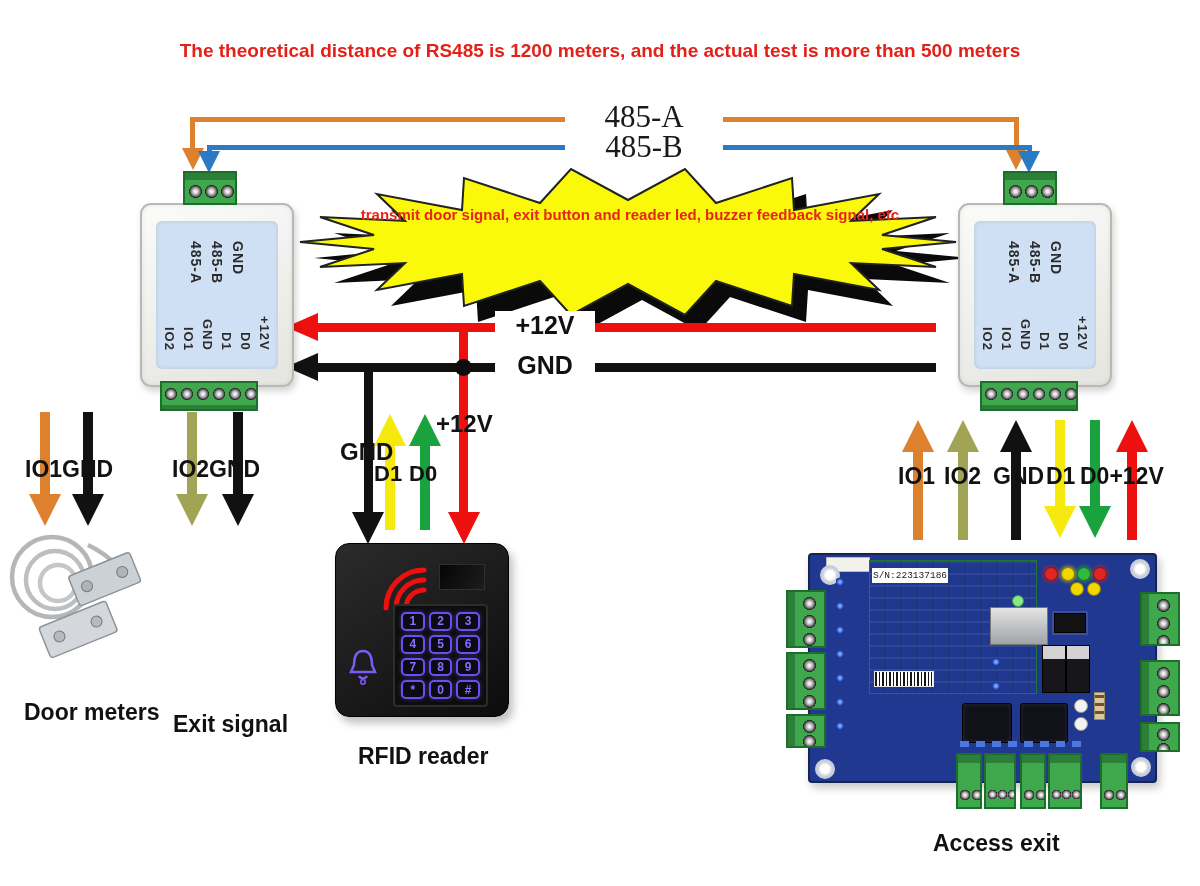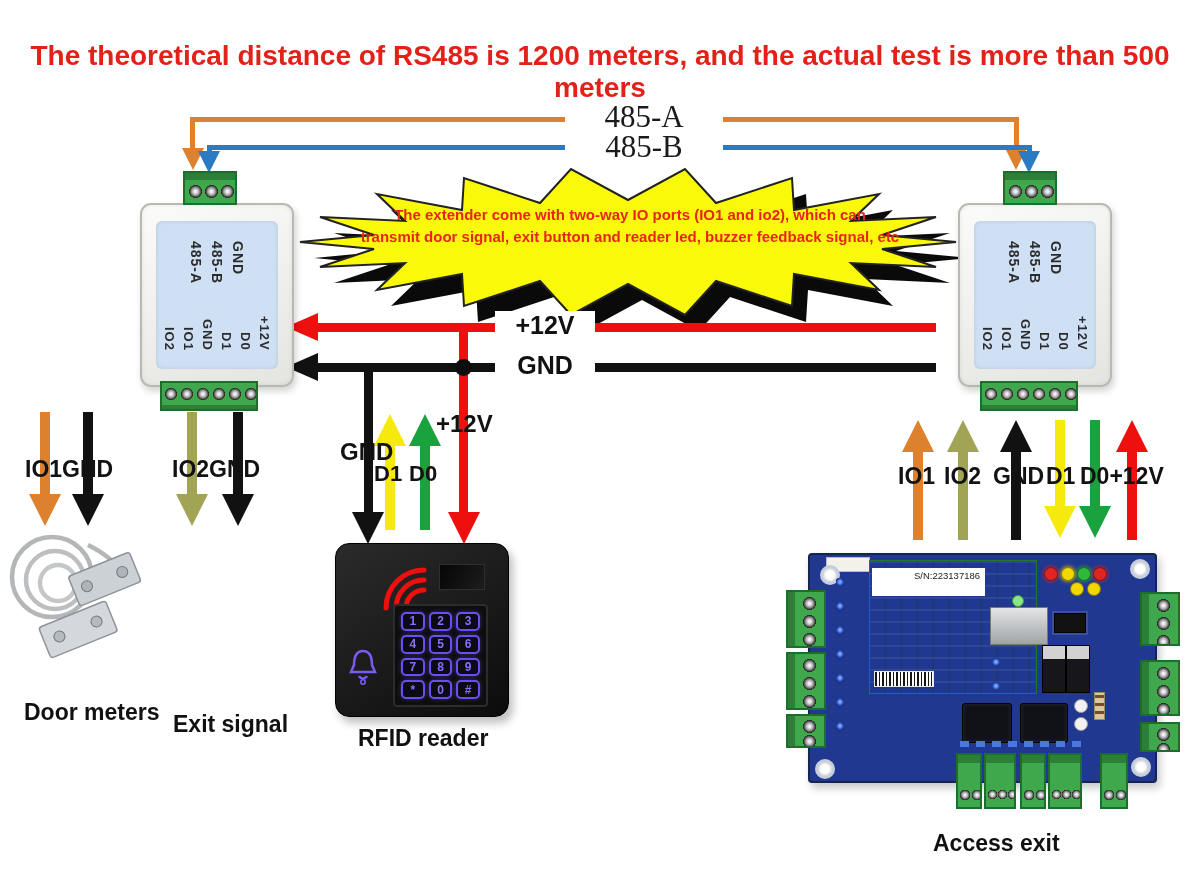--- a/index.html
+++ b/index.html
@@ -1,20 +1,20 @@
 <!DOCTYPE html>
 <html style="--title_red: #e32119; --callout_red: #e8251c; --wire_orange: #dd812e; --wire_blue: #2b7bc4; --wire_red: #ee0f0f; --wire_black: #111111; --wire_olive: #a1a455; --wire_yellow: #f5e90e; --wire_green: #19a23d; --burst_yellow: #f9f909; --board_blue: #20388f; --pcb_green: #2fa043; --terminal_green: #3fa84c; --plate_blue: #cfe0f4; --key_purple: #6a4ff0;"><head>
 <meta charset="utf-8">
 <style>
   html,body{margin:0;padding:0;background:#fff;}
   #stage{position:relative;width:1200px;height:886px;background:#fff;overflow:hidden;
          font-family:"Liberation Sans",sans-serif;}
   .abs{position:absolute;}
   
-  .title{left:0;right:0;top:40px;text-align:center;font-weight:bold;font-size:28px;
+  .title{left:0;right:0;top:40px;text-align:center;font-weight:bold;font-size:19px;
          color:var(--title_red);}
   .wirelabel{font-weight:bold;color:#121212;white-space:nowrap;}
   .buslabel{font-family:"Liberation Serif",serif;font-size:31px;color:#1a1a1a;
             background:#fff;text-align:center;padding:0 4px;line-height:1.0;}
   .pwrlabel{font-weight:bold;font-size:25px;color:#111;background:#fff;text-align:center;}
   .devlabel{font-weight:bold;font-size:23px;color:#111;white-space:nowrap;}
   .note{font-weight:bold;font-size:21px;color:#111;white-space:nowrap;}
   
   .shaft{position:absolute;background:currentColor;}
   .tri{position:absolute;width:0;height:0;}
@@ -90,22 +90,22 @@
   
   .board{position:absolute;left:808px;top:553px;width:349px;height:230px;border-radius:4px;
     background:var(--board_blue);border:2px solid #14254f;box-sizing:border-box;
     box-shadow:3px 5px 9px rgba(0,0,0,.22);}
   .hole{position:absolute;width:20px;height:20px;border-radius:50%;background:#fff;
     border:3px solid #c6cede;box-shadow:inset 0 0 3px rgba(0,0,0,.4);box-sizing:border-box;}
   .subboard{position:absolute;left:59px;top:5px;width:166px;height:132px;
     background:linear-gradient(#36a84b,#2b913e);border:1px solid #1f7a30;
     background-image:repeating-linear-gradient(0deg,transparent 0 10px,rgba(255,255,255,.07) 10px 12px),
       repeating-linear-gradient(90deg,transparent 0 14px,rgba(0,60,0,.15) 14px 16px);}
-  .snlabel{position:absolute;left:2px;top:7px;width:76px;height:28px;background:#fff;color:#222;
-    font-family:Liberation Sans, sans-serif;font-size:9.5px;line-height:15px;text-align:center;padding-left:37px;}
+  .snlabel{position:absolute;left:2px;top:7px;width:76px;height:15px;background:#fff;color:#222;
+    font-family:Liberation Mono, monospace;font-size:9.5px;line-height:15px;text-align:center;}
   .barcode{position:absolute;left:4px;top:110px;width:58px;height:14px;border:1px solid #e8e8e8;
     background:repeating-linear-gradient(90deg,#151515 0 1.5px,#fff 1.5px 3.5px);}
   .greendot{position:absolute;left:142px;top:34px;width:10px;height:10px;border-radius:50%;
     background:#8ae884;border:1px solid #3a9a44;}
   .eth{position:absolute;left:180px;top:52px;width:56px;height:36px;
     background:linear-gradient(#e4e4e4,#9fa3a8);border:1px solid #777;}
   .led{position:absolute;width:12px;height:12px;border-radius:50%;border:1px solid rgba(0,0,0,.4);}
   .dip{position:absolute;left:244px;top:58px;width:30px;height:18px;background:#121212;
     border:1px solid #000;box-shadow:0 0 0 2px rgba(255,255,255,.12);}
   .reg{position:absolute;width:22px;height:46px;background:linear-gradient(180deg,#d2d2d2 0 13px,#17171b 13px);
@@ -126,21 +126,20 @@
 
 <div id="stage">
 
   <div class="abs title">The theoretical distance of RS485 is 1200 meters, and the actual test is more than 500 meters</div>
 
   <svg class="abs" style="left:298px;top:166px" width="675" height="170" viewBox="0 0 675 170">
     <polygon transform="translate(14,16)" fill="#0a0a0a" points="658,76 584,83 638,101 553,97 581,124 496,108 494,140 418,115 387,149 330,118 273,149 242,115 166,140 164,108 79,124 107,97 22,101 76,83 2,76 76,69 22,51 107,55 79,28 164,44 166,12 242,37 273,3 330,34 387,3 418,37 494,12 496,44 581,28 553,55 638,51 584,69"></polygon>
     <polygon fill="var(--burst_yellow)" stroke="#222" stroke-width="2" points="658,76 584,83 638,101 553,97 581,124 496,108 494,140 418,115 387,149 330,118 273,149 242,115 166,140 164,108 79,124 107,97 22,101 76,83 2,76 76,69 22,51 107,55 79,28 164,44 166,12 242,37 273,3 330,34 387,3 418,37 494,12 496,44 581,28 553,55 638,51 584,69"></polygon>
   </svg>
   <div class="callout-text">
-    <div>The extender come with two-way IO ports (IO1 and io2), which can</div>
     <div>transmit door signal, exit button and reader led, buzzer feedback signal, etc</div>
   </div>
 
   <div class="shaft c-or" style="left:190px;top:117px;width:829px;height:5px"></div>
   <div class="shaft c-or" style="left:190px;top:117px;width:5px;height:33px"></div>
   <div class="shaft c-or" style="left:1014px;top:117px;width:5px;height:33px"></div>
   <div class="tri tdn-sm c-or" style="left:182px;top:148px"></div>
   <div class="tri tdn-sm c-or" style="left:1005px;top:148px"></div>
 
   <div class="shaft c-bl" style="left:207px;top:145px;width:824px;height:5px"></div>
@@ -271,21 +270,21 @@
       <div class="key">5</div>
       <div class="key">6</div>
       <div class="key">7</div>
       <div class="key">8</div>
       <div class="key">9</div>
       <div class="key">*</div>
       <div class="key">0</div>
       <div class="key">#</div>
     </div>
   </div>
-  <div class="abs devlabel" style="left:358px;top:725px">RFID reader</div>
+  <div class="abs devlabel" style="left:358px;top:743px">RFID reader</div>
 
   <div class="tri tup-lg c-or" style="left:902px;top:420px"></div>
   <div class="shaft c-or" style="left:913px;top:450px;width:10px;height:90px"></div>
   <div class="tri tup-lg c-ol" style="left:947px;top:420px"></div>
   <div class="shaft c-ol" style="left:958px;top:450px;width:10px;height:90px"></div>
   <div class="tri tup-lg c-bk" style="left:1000px;top:420px"></div>
   <div class="shaft c-bk" style="left:1011px;top:450px;width:10px;height:90px"></div>
   <div class="shaft c-yl" style="left:1055px;top:420px;width:10px;height:88px"></div>
   <div class="tri tdn-lg c-yl" style="left:1044px;top:506px"></div>
   <div class="shaft c-gr" style="left:1090px;top:420px;width:10px;height:88px"></div>

